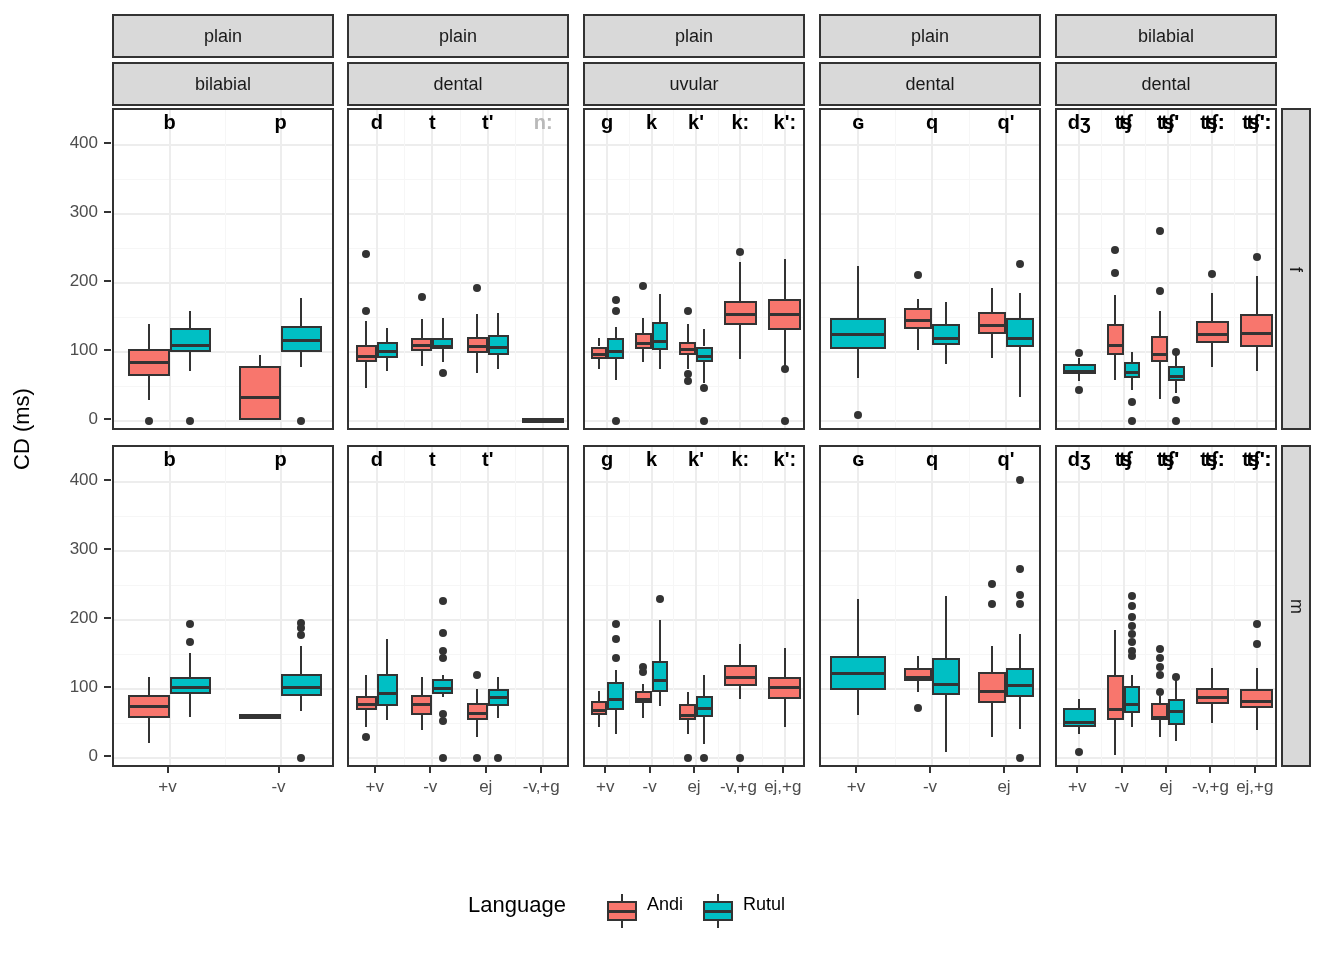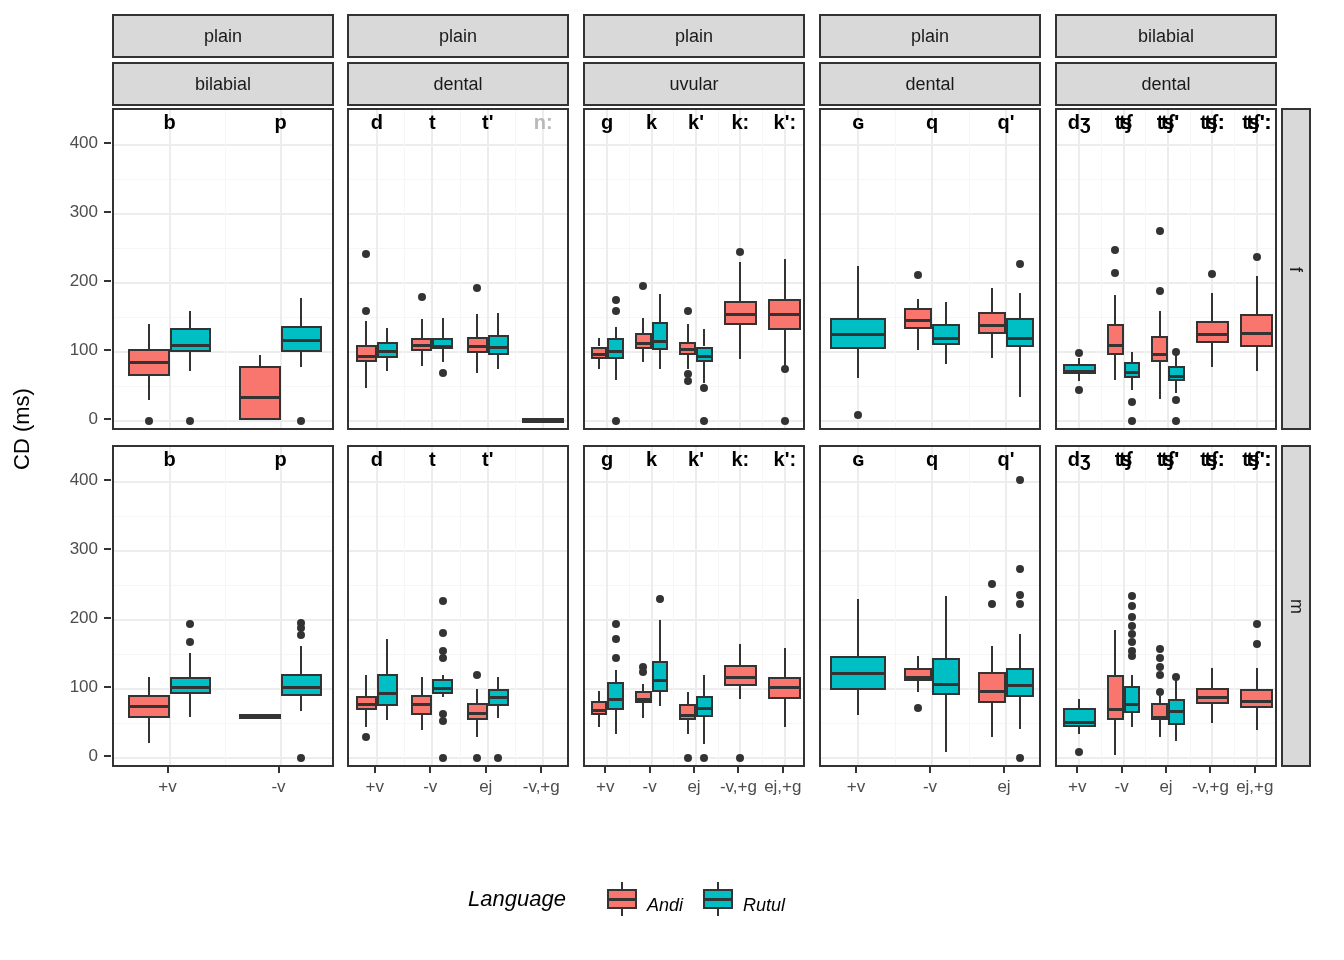--- a/index.html
+++ b/index.html
@@ -17,23 +17,23 @@
   .bx{position:absolute;border:2px solid #333333;box-sizing:border-box;}
   .med{position:absolute;left:0;right:0;height:3px;background:#333333;}
   .flatline{position:absolute;height:5px;background:#343434;}
   .dot{position:absolute;width:8px;height:8px;border-radius:50%;background:#333333;}
   .conslab{position:absolute;top:1px;font-size:20px;font-weight:600;color:#000;white-space:nowrap;}
   .xticklab{position:absolute;font-size:17px;color:#4d4d4d;white-space:nowrap;transform:translateX(-50%);}
   .ytick{position:absolute;width:7px;height:2px;background:#333333;}
   .xtick{position:absolute;width:2px;height:6px;background:#333333;}
   .yticklab{position:absolute;width:60px;text-align:right;font-size:17px;color:#4d4d4d;}
   .legend{position:absolute;left:0;top:882px;width:1253px;display:flex;align-items:center;
-          justify-content:center;gap:33px;font-style:italic;}
+          justify-content:center;gap:33px;}
   .legend-title{font-size:22px;color:#000;margin-right:6px;}
-  .key{display:flex;align-items:flex-end;gap:8px;}
+  .key{display:flex;align-items:flex-start;gap:8px;margin-top:12px;}
   .key-glyph{position:relative;width:34px;height:34px;}
   .key-glyph .kline{position:absolute;left:16px;top:0;width:2px;height:34px;background:#333333;}
   .key-glyph .kbox{position:absolute;left:2px;top:7px;width:30px;height:20px;border:2px solid #333333;box-sizing:border-box;}
   .key-glyph .kmed{position:absolute;left:2px;top:16px;width:30px;height:2.5px;background:#333333;}
   .key-label{font-size:18px;color:#000;}
 </style>
 </head>
 <body>
 
 <div class="figure">

